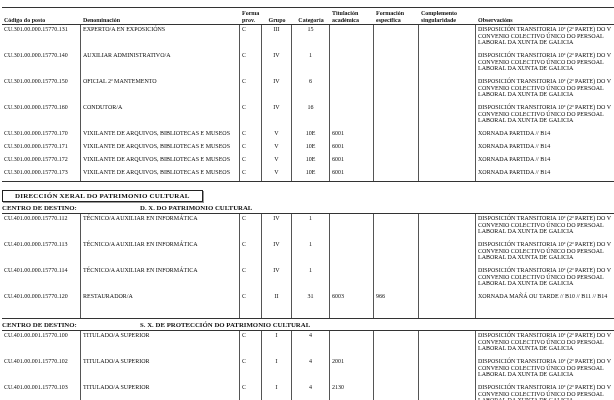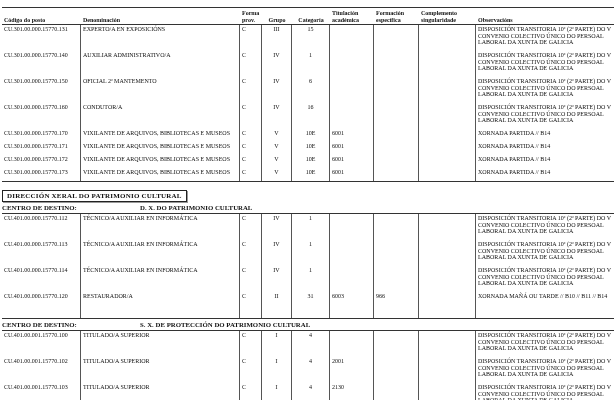--- a/index.html
+++ b/index.html
@@ -23,21 +23,21 @@
   .row .c{
     font-size:6px;line-height:1.12;padding:1px 2px;box-sizing:border-box;
     overflow:hidden;
   }
   .row .c:not(:last-child){border-right:1px solid #555;}
   .c.center{text-align:center;}
   .banner-row{margin:2px 0 1px 0;}
   .banner{
     display:inline-block;font-weight:bold;font-size:7px;letter-spacing:.2px;
     border:1px solid #222;box-shadow:1px 1px 0 #999;
-    padding:1px 4px;background:#fff;
+    padding:1px 12px;background:#fff;
   }
   .centro{display:flex;margin:2px 0 2px 0;font-weight:bold;font-size:6.8px;}
   .centro .centro-label{width:138px;flex:0 0 138px;}
 </style>
 </head>
 <body>
 
 <div class="page">
 
   <div class="grid thead">

